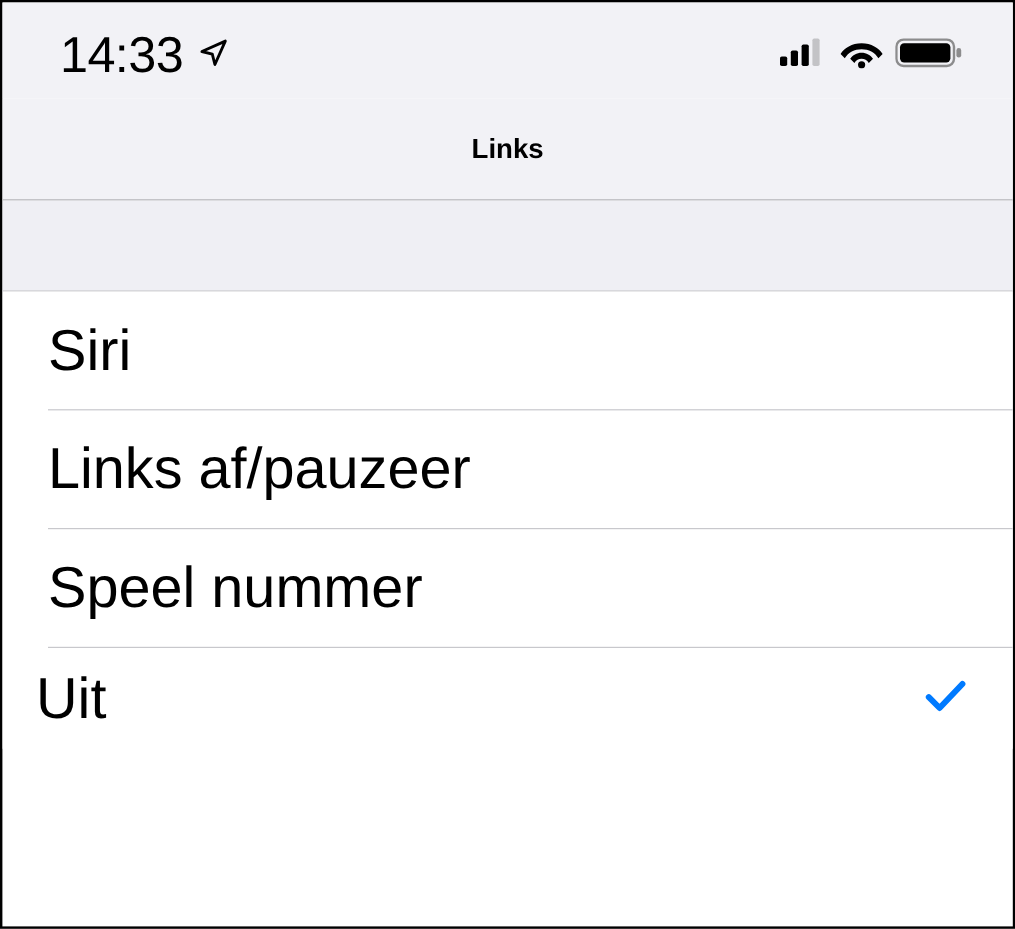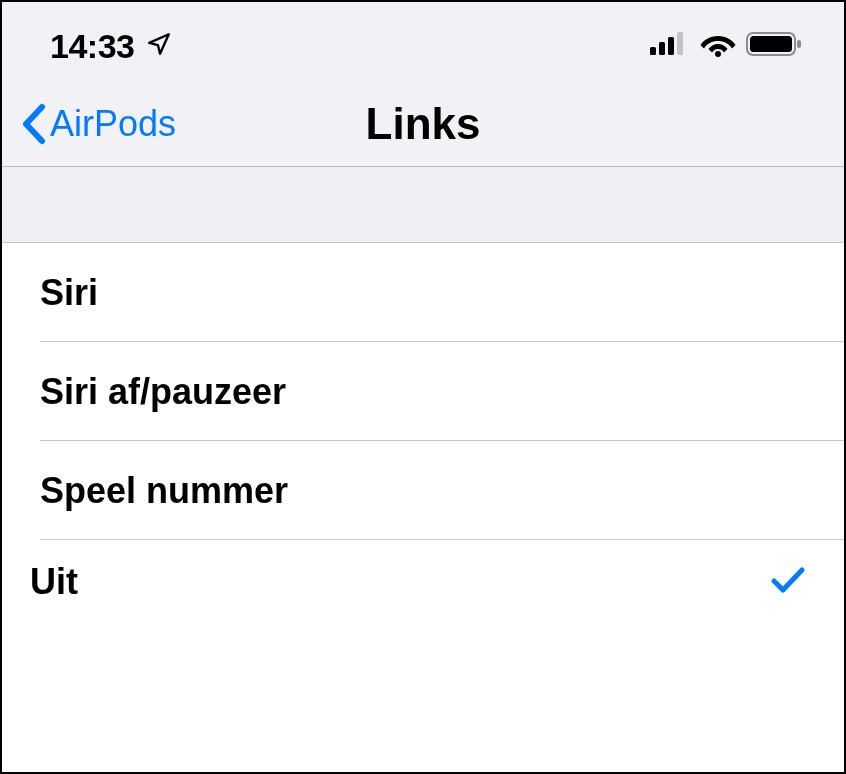--- a/index.html
+++ b/index.html
@@ -23,22 +23,22 @@
       padding: 18px 40px 10px 48px;
       background: #f2f2f6;
       height: 80px;
     }
     .status-left {
       display: flex;
       align-items: center;
       gap: 8px;
     }
     .status-time {
-      font-size: 34px;
-      font-weight: 700;
+      font-size: 42px;
+      font-weight: 400;
       color: #000;
       letter-spacing: -0.5px;
     }
     .location-icon {
       display: inline-block;
       margin-left: 4px;
     }
     .status-right {
       display: flex;
       align-items: center;
@@ -64,21 +64,21 @@
       z-index: 2;
     }
     .back-chevron {
       display: inline-flex;
       align-items: center;
     }
     .nav-title {
       position: absolute;
       left: 50%;
       transform: translateX(-50%);
-      font-size: 44px;
+      font-size: 23px;
       font-weight: 600;
       color: #000;
     }
     .section-gap {
       height: 76px;
       background: #efeff4;
       border-bottom: 1px solid #c8c8cc;
     }
     .list {
       background: #ffffff;
@@ -99,23 +99,23 @@
       right: 0;
       bottom: 0;
       height: 1px;
       background: #c8c8cc;
     }
     .list-item.last {
       height: 84px;
       padding-left: 28px;
     }
     .list-label {
-      font-size: 36px;
+      font-size: 48px;
       color: #000;
-      font-weight: 700;
+      font-weight: 400;
     }
     .checkmark {
       color: #007aff;
     }
   </style>
 </head>
 <body>
 
 <div class="status-bar">
   <div class="status-left">
@@ -146,39 +146,31 @@
       <svg width="58" height="26" viewBox="0 0 58 26">
         <rect x="1" y="2" width="48" height="22" rx="6" stroke="#8c8c8d" stroke-width="2" fill="none"></rect>
         <rect x="4" y="5" width="42" height="16" rx="3.5" fill="#000"></rect>
         <rect x="51" y="9" width="4" height="8" rx="2" fill="#8c8c8d"></rect>
       </svg>
     </span>
   </div>
 </div>
 
 <div class="nav-bar">
-  <div class="back-button">
-    <span class="back-chevron">
-      <svg width="28" height="42" viewBox="0 0 28 42">
-        <polyline points="22,4 6,21 22,38" stroke="#007aff" stroke-width="6" fill="none" stroke-linecap="round" stroke-linejoin="round"></polyline>
-      </svg>
-    </span>
-    <span>AirPods</span>
-  </div>
   <div class="nav-title">Links</div>
 </div>
 
 <div class="section-gap"></div>
 
 <div class="list">
   <div class="list-item">
     <span class="list-label">Siri</span>
   </div>
   <div class="list-item">
-    <span class="list-label">Siri af/pauzeer</span>
+    <span class="list-label">Links af/pauzeer</span>
   </div>
   <div class="list-item">
     <span class="list-label">Speel nummer</span>
   </div>
   <div class="list-item last">
     <span class="list-label">Uit</span>
     <span class="checkmark">
       <svg width="36" height="30" viewBox="0 0 36 30">
         <polyline points="4,16 13,25 32,5" stroke="#007aff" stroke-width="5" fill="none" stroke-linecap="round" stroke-linejoin="round"></polyline>
       </svg>

